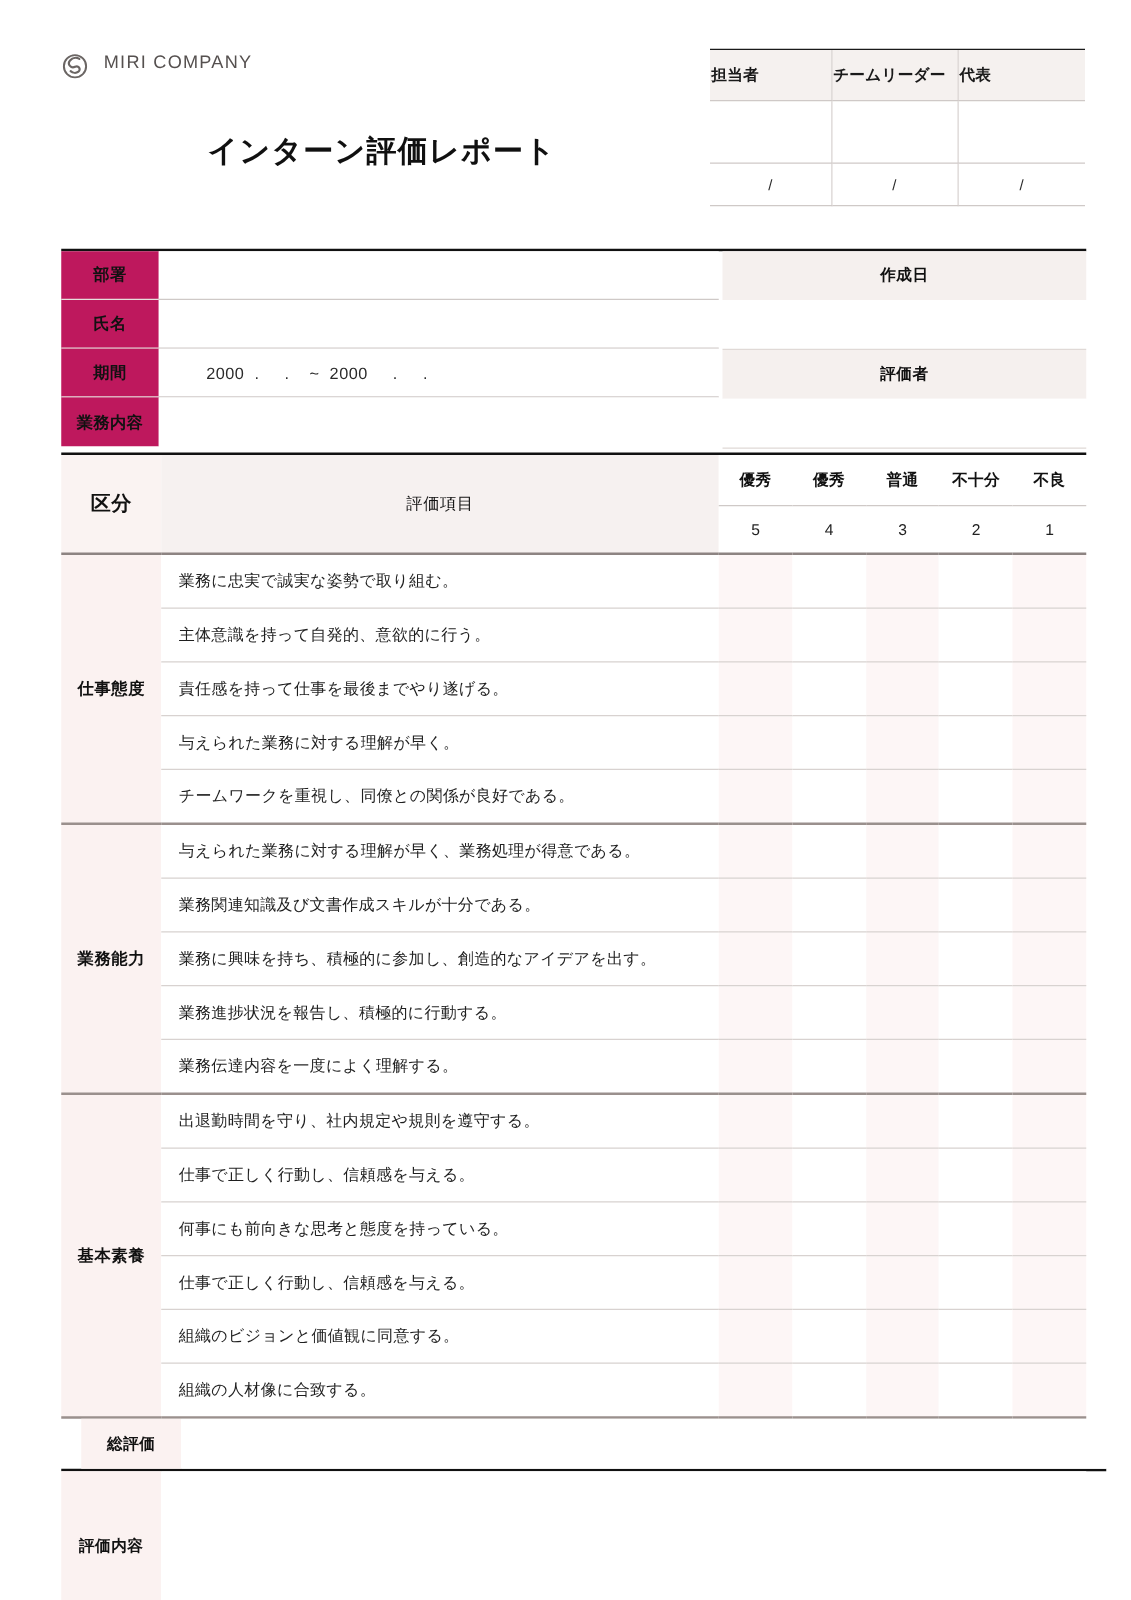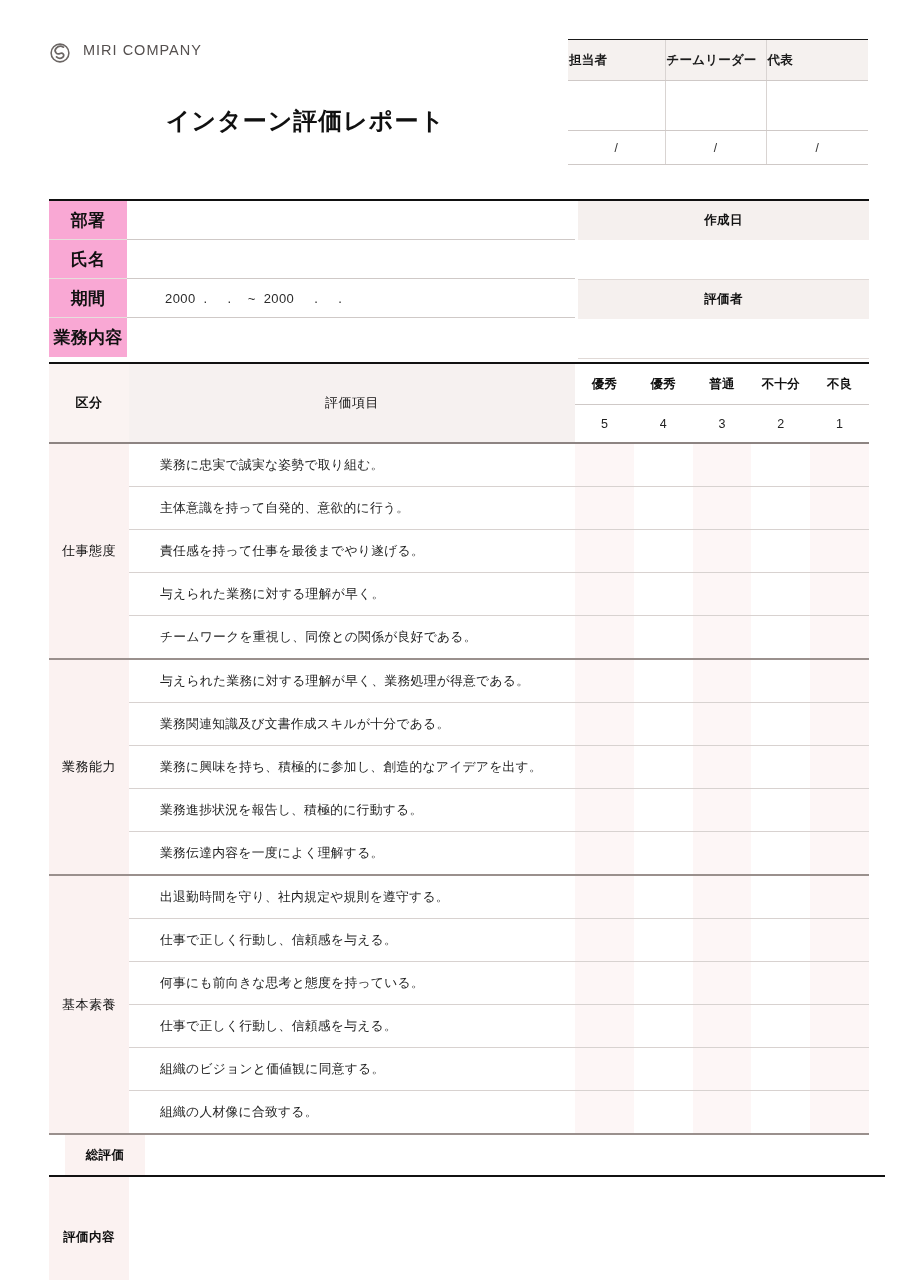--- a/index.html
+++ b/index.html
@@ -137,25 +137,25 @@
 
   .irow {
     position: relative;
     height: 39px;
     display: flex;
     align-items: stretch;
   }
   .ilabel {
     width: 78px;
     flex: 0 0 78px;
-    background: #f9a8d4;
+    background: #be185d;
     display: flex;
     align-items: center;
     justify-content: center;
-    font-size: 17px;
+    font-size: 13px;
     font-weight: 700;
     color: #111;
     letter-spacing: 0.3px;
     border-bottom: 1px solid #e6dfdc;
   }
   .irow:last-child .ilabel { border-bottom: none; }
   .ivalue {
     flex: 1 1 auto;
     border-bottom: 1px solid #cfc9c7;
     display: flex;
@@ -195,21 +195,21 @@
     border-collapse: collapse;
     width: 820px;
     table-layout: fixed;
   }
   table.evaltbl col.c-cat   { width: 80px; }
   table.evaltbl col.c-item  { width: 446px; }
   table.evaltbl col.c-score { width: 58.8px; }
 
   .eval thead .hd-cat {
     background: #faf3f2;
-    font-size: 13px;
+    font-size: 16px;
     font-weight: 700;
     text-align: center;
     color: #111;
     border-bottom: 2px solid #8d8482;
     vertical-align: middle;
     letter-spacing: 0.5px;
   }
   .eval thead .hd-item {
     background: #f6f1f0;
     font-size: 13px;
@@ -237,33 +237,33 @@
     font-size: 12.5px;
     font-weight: 400;
     text-align: center;
     color: #222;
     border-bottom: 2px solid #8d8482;
   }
 
   .eval tbody td.cat {
     background: #fbf2f1;
     font-size: 13px;
-    font-weight: 400;
+    font-weight: 700;
     text-align: center;
     color: #111;
     vertical-align: middle;
     letter-spacing: 0.5px;
     border-bottom: 2px solid #9a908d;
     margin-left: 48px;
   }
   .eval tbody td.item {
     height: 40px;
     font-size: 12.8px;
     color: #1f1f1f;
-    padding-left: 31px;
+    padding-left: 14px;
     border-bottom: 1px solid #d8d2d0;
     background: #fff;
     letter-spacing: 0.25px;
     vertical-align: middle;
   }
   .eval tbody tr.sec-end td.item { border-bottom: 2px solid #9a908d; }
 
   .eval tbody td.score {
     border-bottom: 1px solid #d8d2d0;
     background: #ffffff;

